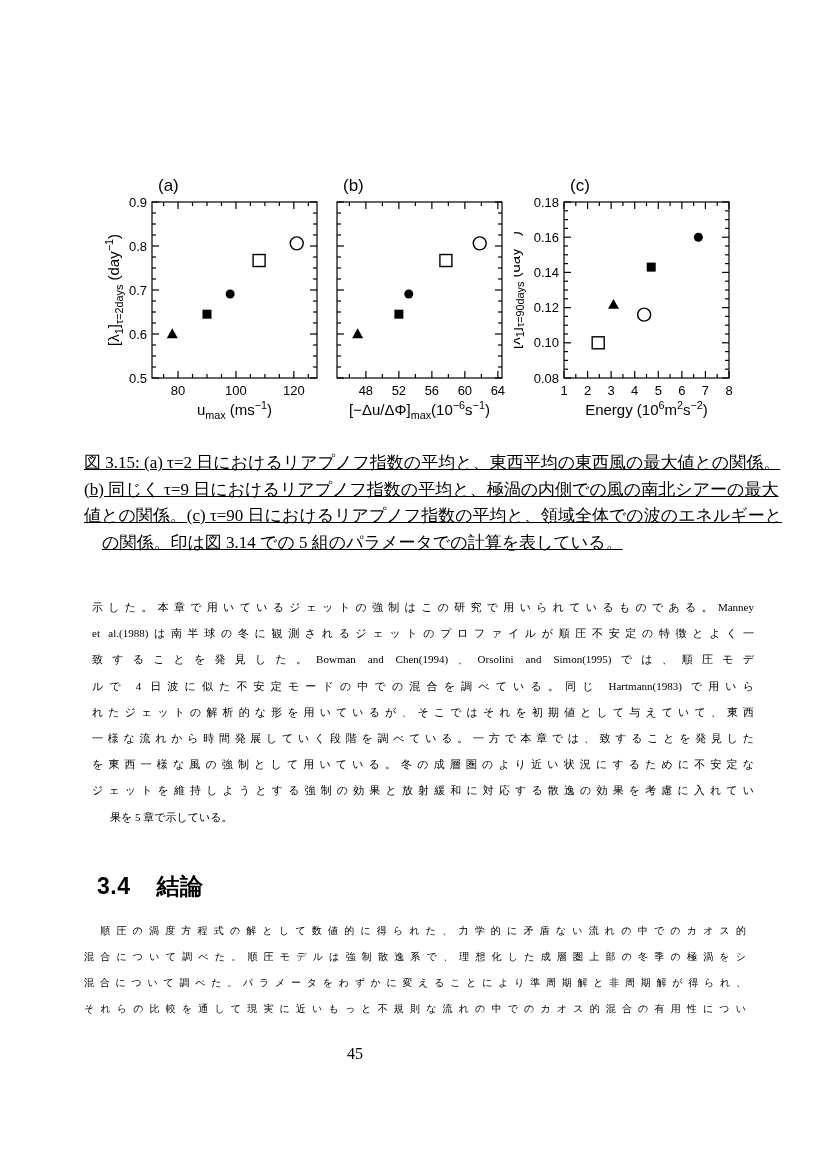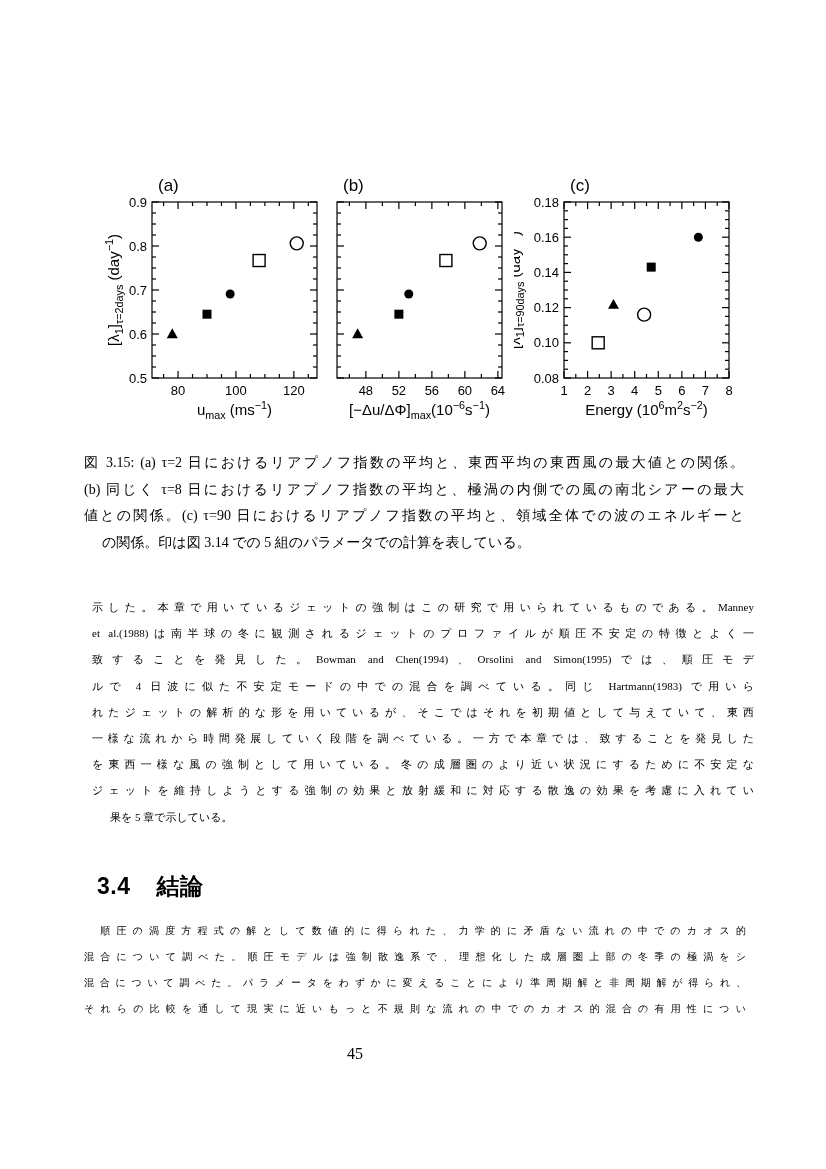--- a/index.html
+++ b/index.html
@@ -14,21 +14,21 @@
   svg text{fill:#000;font-family:"Liberation Sans", sans-serif;}
 
   .textblock{position:absolute;}
   .tline{
     text-align:justify;
     text-align-last:justify;
     white-space:nowrap;
   }
   .tline.nojust{text-align-last:left;margin-left:18px;}
 
-  .caption{left:84px;top:450px;width:660px;font-size:14px;line-height:26.5px;}
+  .caption{left:84px;top:450px;width:660px;font-size:17px;line-height:26.5px;text-decoration:underline;}
   .para1{left:92px;top:594px;width:662px;font-size:11px;line-height:26.2px;}
   .para2{left:84px;top:918px;width:662px;font-size:10px;line-height:26px;}
 
   .heading{
     position:absolute;left:87px;top:861px;margin:10px;
     font-family:"Liberation Sans", sans-serif;
     font-weight:bold;font-size:23px;letter-spacing:0.5px;
   }
   .heading .sec-num{margin-right:26px;}
 
@@ -281,21 +281,21 @@
         <rect x="78.17857142857143" y="171.79999999999998" width="12" height="12" fill="#fff" stroke="#000" stroke-width="1.4"></rect>
         <path d="M 99.5 133.88 L 105 143.67999999999998 L 94 143.67999999999998 Z" fill="#000"></path>
         <circle cx="130.14285714285717" cy="149.64" r="6.5" fill="#fff" stroke="#000" stroke-width="1.4"></circle>
         <rect x="132.71428571428572" y="97.62000000000002" width="9" height="9" fill="#000"></rect>
         <circle cx="184.35714285714286" cy="72.19999999999999" r="4.5" fill="#000"></circle>
       </svg>
     </div>
 
   <div class="textblock caption">
       <div class="tline">図 3.15: (a) τ=2 日におけるリアプノフ指数の平均と、東西平均の東西風の最大値との関係。</div>
-      <div class="tline">(b) 同じく τ=8 日におけるリアプノフ指数の平均と、極渦の内側での風の南北シアーの最大</div>
+      <div class="tline">(b) 同じく τ=9 日におけるリアプノフ指数の平均と、極渦の内側での風の南北シアーの最大</div>
       <div class="tline">値との関係。(c) τ=90 日におけるリアプノフ指数の平均と、領域全体での波のエネルギーと</div>
       <div class="tline nojust">の関係。印は図 3.14 での 5 組のパラメータでの計算を表している。</div>
     </div>
 
   <div class="textblock para1">
       <div class="tline">示した。本章で用いているジェットの強制はこの研究で用いられているものである。Manney</div>
       <div class="tline">et al.(1988)は南半球の冬に観測されるジェットのプロファイルが順圧不安定の特徴とよく一</div>
       <div class="tline">致することを発見した。Bowman and Chen(1994)、Orsolini and Simon(1995)では、順圧モデ</div>
       <div class="tline">ルで 4 日波に似た不安定モードの中での混合を調べている。同じ Hartmann(1983) で用いら</div>
       <div class="tline">れたジェットの解析的な形を用いているが、そこではそれを初期値として与えていて、東西</div>

